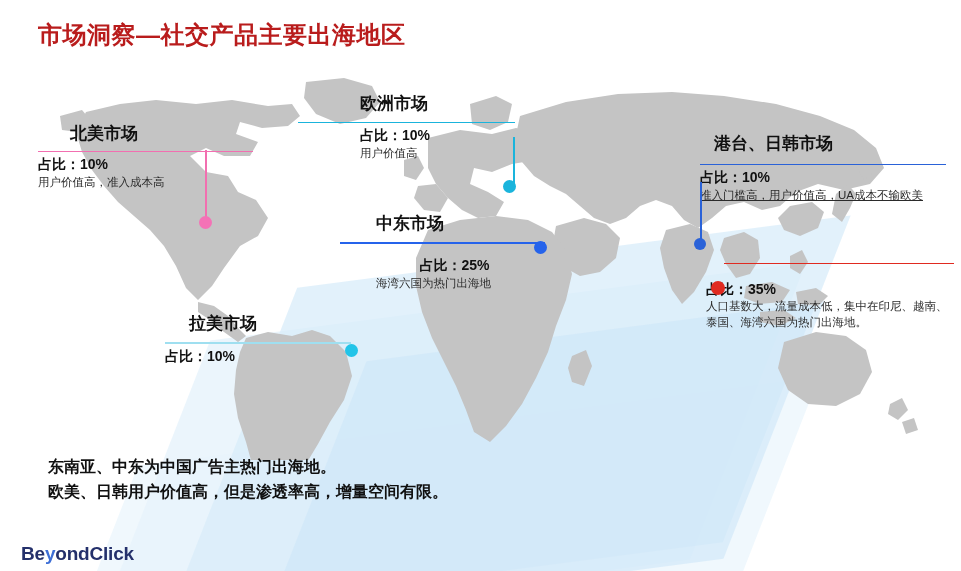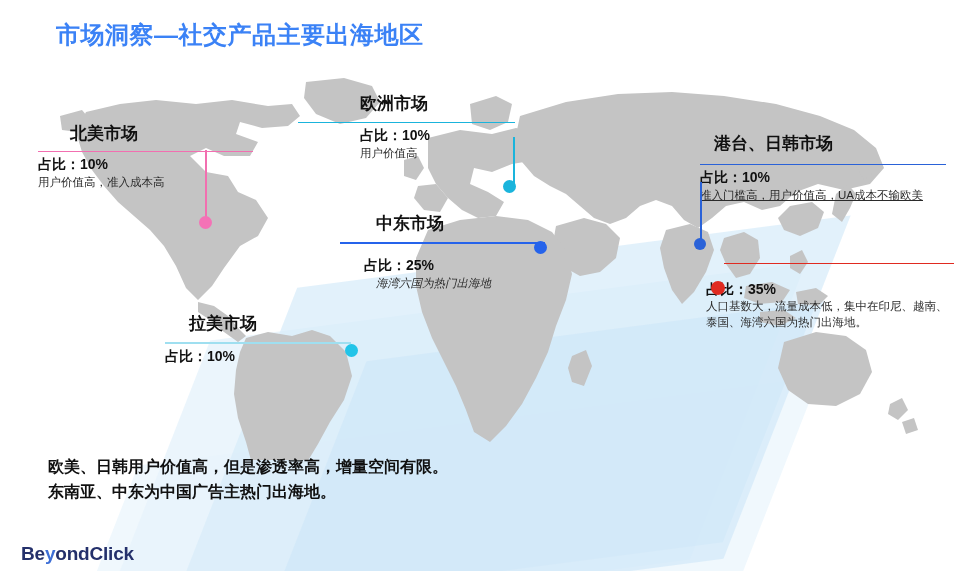--- a/index.html
+++ b/index.html
@@ -67,26 +67,26 @@
     top: 60px;
     width: 961px;
     height: 400px;
   }
   #map-wrap svg { display: block; width: 961px; height: 400px; }
   .landmass { fill: #c4c4c4; }
 
   
   #title {
     position: absolute;
-    left: 56px;
+    left: 38px;
     top: 19px;
     font-size: 24px;
     font-weight: bold;
     letter-spacing: .5px;
-    color: #3b82f6;
+    color: #b91c1c;
     white-space: nowrap;
   }
 
   
   .callout { position: absolute; }
   .callout-heading {
     font-size: 17px;
     font-weight: bold;
     color: #111111;
     white-space: nowrap;
@@ -237,22 +237,22 @@
     <div class="rule" style="border-top-color:#1ab4dc; border-top-width:1.5px; width:217px; margin-top:8px;"></div>
     <div class="callout-share" style="margin-left:62px;">占比：10%</div>
     <div class="callout-note" style="margin-left:62px;font-family:Liberation Serif, serif;">用户价值高</div>
   </div>
   <div class="stem" style="left:513px; top:137px; width:1.5px; height:48px; background:#1ab4dc;"></div>
   <div class="dot" style="left:503px; top:180px; width:13px; height:13px; background:#1ab4dc;"></div>
 
   <div class="callout" style="left:340px; top:214px; width:205px;">
     <div class="callout-heading" style="margin-left:36px;">中东市场</div>
     <div class="rule" style="border-top-color:#2563eb; border-top-width:2px; width:205px; margin-top:8px;"></div>
-    <div class="callout-share" style="margin-left:24px; margin-top:12px;">占比：25%</div>
-    <div class="callout-note" style="margin-left:36px;font-style:italic;">海湾六国为热门出海地</div>
+    <div class="callout-share" style="margin-left:24px; margin-top:12px;text-align:center;">占比：25%</div>
+    <div class="callout-note" style="margin-left:36px;">海湾六国为热门出海地</div>
   </div>
   <div class="dot" style="left:534px; top:241px; width:13px; height:13px; background:#2563eb;"></div>
 
   <div class="callout" style="left:700px; top:134px; width:246px;">
     <div class="callout-heading" style="margin-left:14px;">港台、日韩市场</div>
     <div class="rule" style="border-top-color:#2a62d8; border-top-width:1.5px; width:246px; margin-top:10px;"></div>
     <div class="callout-share">占比：10%</div>
     <div class="callout-note" style="width:238px;text-decoration:underline;">准入门槛高，用户价值高，UA成本不输欧美</div>
   </div>
   <div class="stem" style="left:700px; top:182px; width:1.5px; height:62px; background:#2a62d8;"></div>
@@ -266,19 +266,19 @@
   <div class="dot" style="left:711px; top:281px; width:14px; height:14px; background:#e02a20;"></div>
 
   <div class="callout" style="left:165px; top:314px; width:186px;">
     <div class="callout-heading" style="margin-left:24px;">拉美市场</div>
     <div class="rule" style="border-top-color:#9fdff0; border-top-width:2px; width:186px; margin-top:8px;"></div>
     <div class="callout-share">占比：10%</div>
   </div>
   <div class="dot" style="left:345px; top:344px; width:13px; height:13px; background:#22c4e8;"></div>
 
   <div id="summary">
+    <div>东南亚、中东为中国广告主热门出海地。</div>
     <div>欧美、日韩用户价值高，但是渗透率高，增量空间有限。</div>
-    <div>东南亚、中东为中国广告主热门出海地。</div>
   </div>
 
   <div id="logo"><span>Be</span><span class="chev">y</span><span>ondClick</span></div>
 
 </div>
 
 </body></html>

